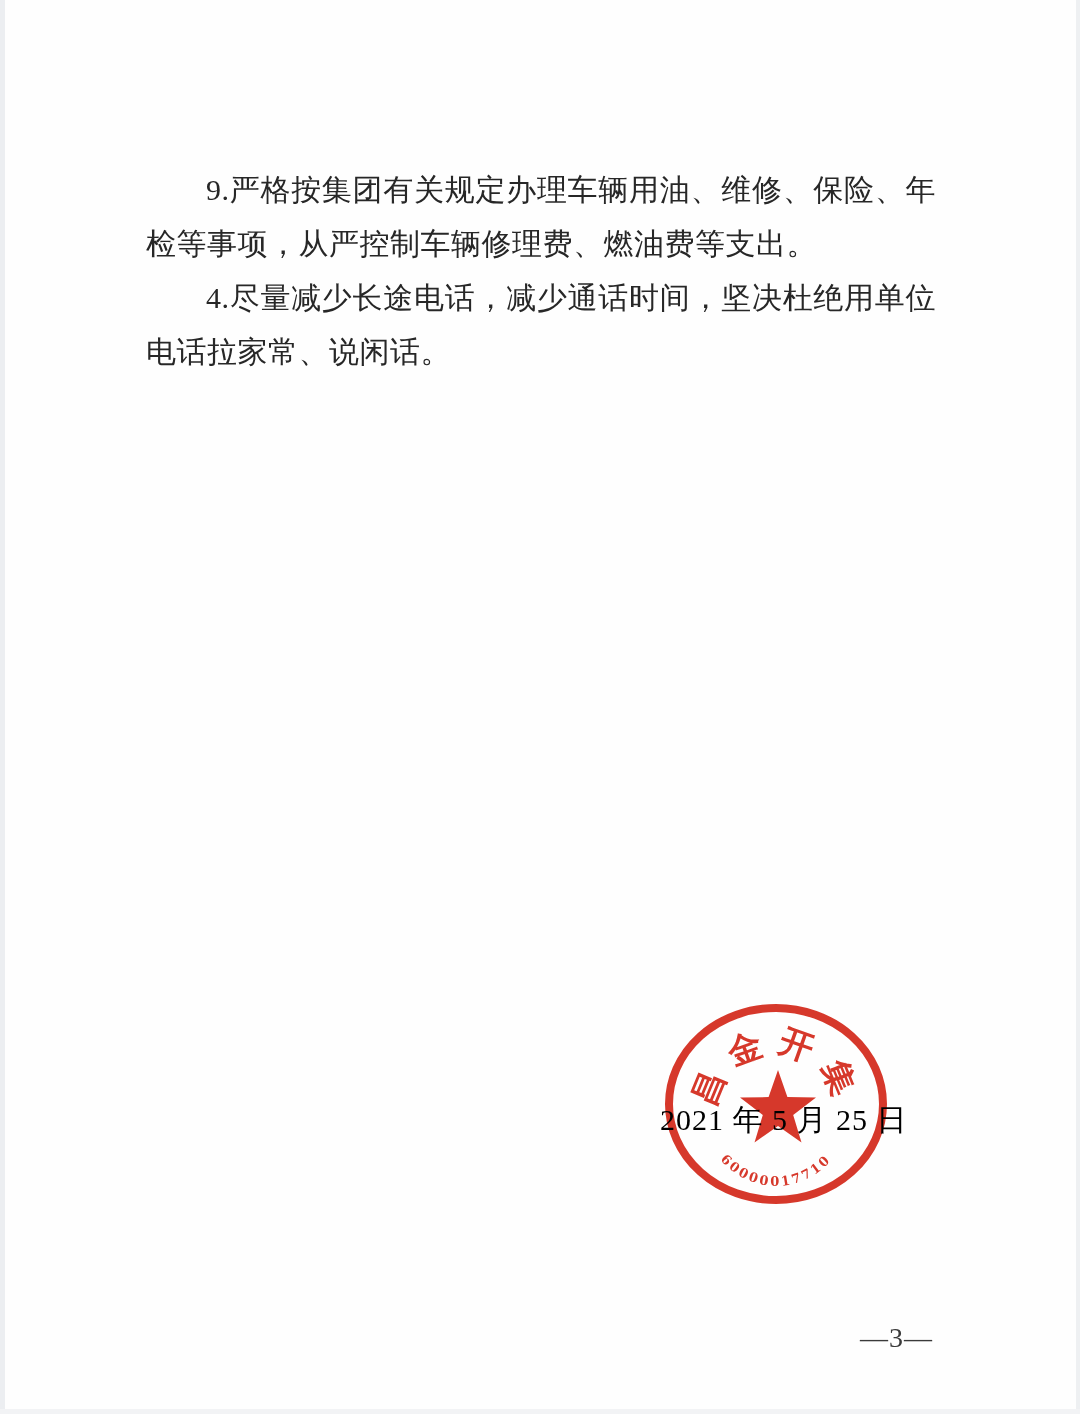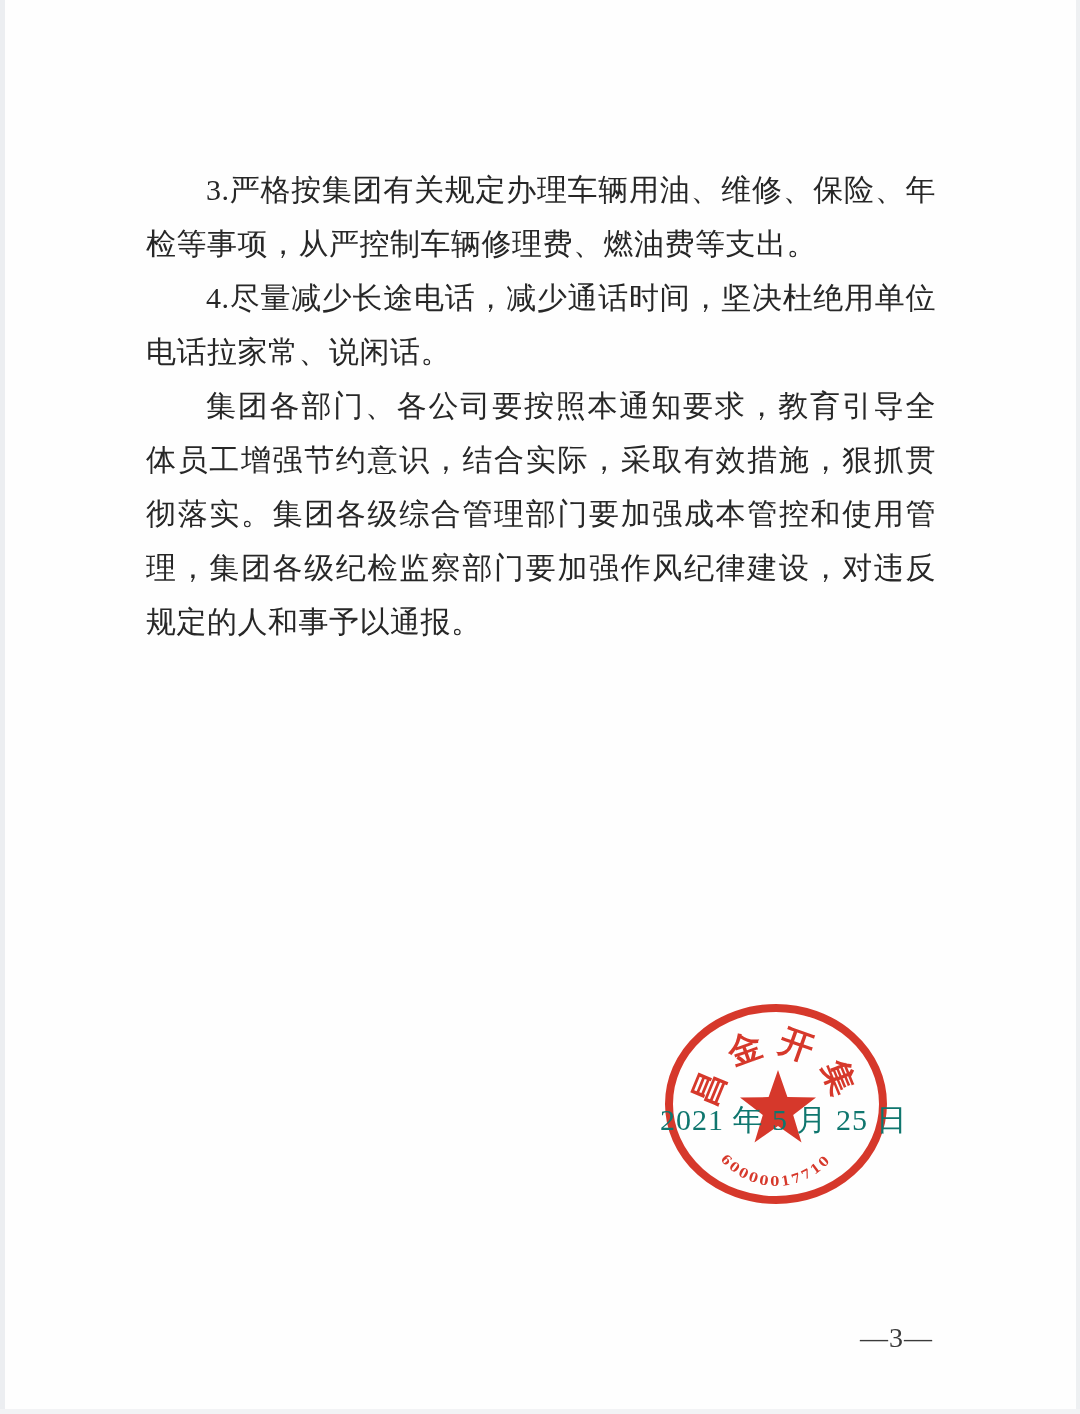--- a/index.html
+++ b/index.html
@@ -29,39 +29,38 @@
     font-size:34px;font-weight:bold;letter-spacing:11px;
     font-family:"Liberation Serif","DejaVu Serif",serif;
   }
   .seal-num{
     font-size:13px;font-weight:bold;letter-spacing:2.5px;
     font-family:"DejaVu Serif","Liberation Serif",serif;
   }
 
   .issue-date{
     position:absolute;left:660px;top:1100px;z-index:3;
-    font-size:30px;color:#0f766e;letter-spacing:1px;white-space:nowrap;
+    font-size:30px;color:#000000;letter-spacing:1px;white-space:nowrap;
   }
   .page-number{
     position:absolute;left:860px;top:1322px;
     font-size:28px;color:#3a3a3a;letter-spacing:1px;
   }
 </style>
 </head>
 <body>
 
 <div class="page">
   <div class="edge-left"></div>
   <div class="edge-right"></div>
   <div class="edge-bottom"></div>
 
   <div class="body-text">
-    <p>3.严格按集团有关规定办理车辆用油、维修、保险、年检等事项，从严控制车辆修理费、燃油费等支出。</p>
+    <p>9.严格按集团有关规定办理车辆用油、维修、保险、年检等事项，从严控制车辆修理费、燃油费等支出。</p>
     <p>4.尽量减少长途电话，减少通话时间，坚决杜绝用单位电话拉家常、说闲话。</p>
-    <p>集团各部门、各公司要按照本通知要求，教育引导全体员工增强节约意识，结合实际，采取有效措施，狠抓贯彻落实。集团各级综合管理部门要加强成本管控和使用管理，集团各级纪检监察部门要加强作风纪律建设，对违反规定的人和事予以通报。</p>
   </div>
 
   <svg class="seal" viewBox="0 0 226 204" xmlns="http://www.w3.org/2000/svg">
     <defs>
       <path id="orgArc" d="M 57 114.9 A 58 50 0 1 1 169 114.9" fill="none"></path>
       <path id="numArc" d="M 54.8 154.7 A 76 82 0 0 0 171.2 154.7" fill="none"></path>
     </defs>
     <ellipse cx="113" cy="102" rx="107" ry="96" fill="none" stroke-width="8" stroke="#d42a1c"></ellipse>
     <polygon points="115,68 124.4,95.1 153,95.6 130.2,112.9 138.5,140.4 115,124 91.5,140.4 99.8,112.9 77,95.6 105.6,95.1" fill="#d42a1c"></polygon>
     <text class="seal-org" text-anchor="middle" fill="#d42a1c">

